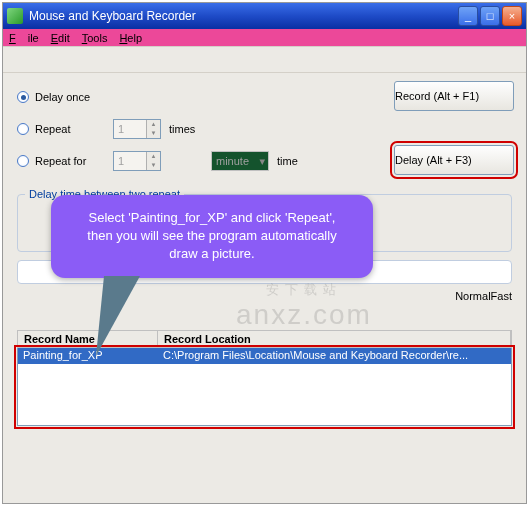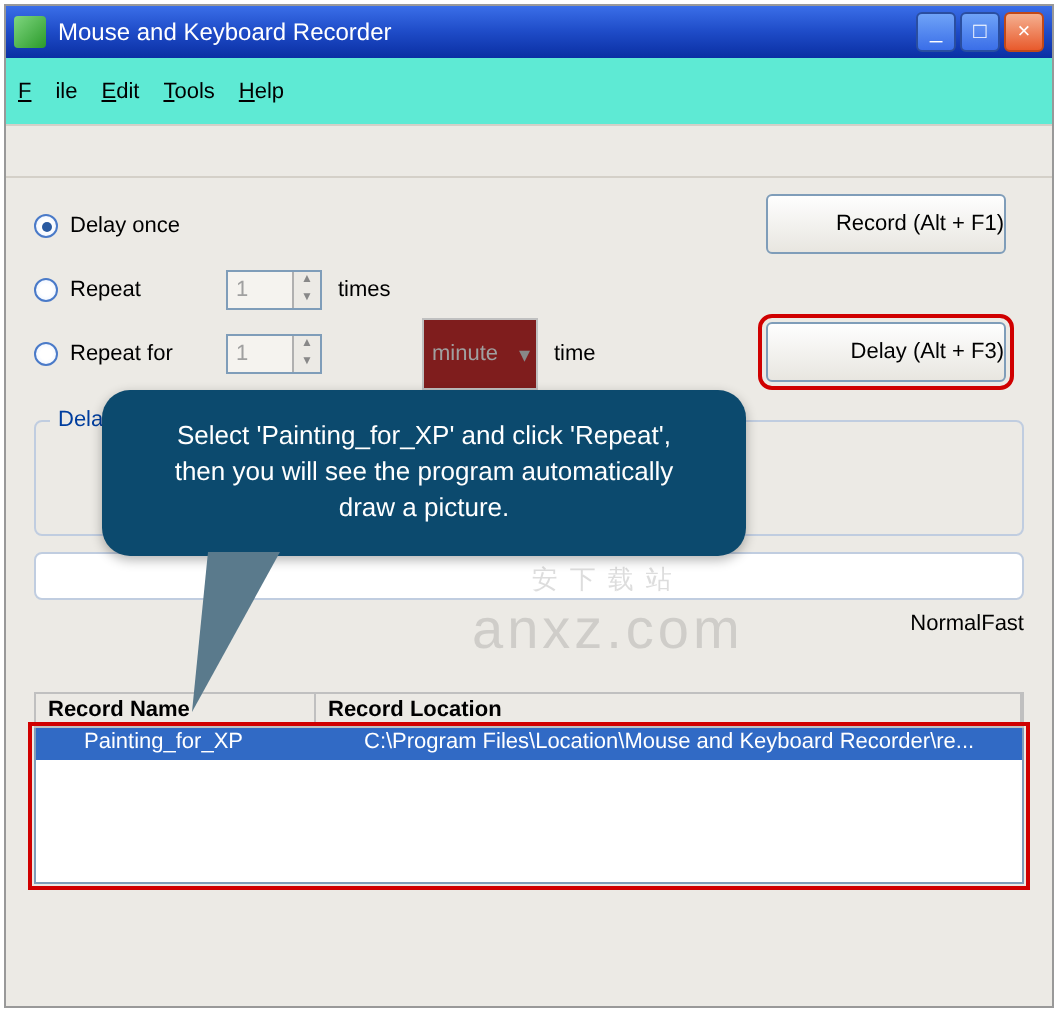--- a/index.html
+++ b/index.html
@@ -6,64 +6,64 @@
 body { background: #fff; width: 529px; height: 506px; overflow: hidden; position: relative; }
 
 .window { width: 525px; height: 502px; border: 1px solid #999; background: #eceae5; position: relative; margin: 2px; }
 
 .titlebar { height: 26px; background: linear-gradient(to bottom, #3a6ee8 0%, #1e4bc7 50%, #0a2fa3 100%); display: flex; align-items: center; padding: 0 4px; color: white; font-size: 12px; font-weight: normal; }
 .titlebar .icon { width: 16px; height: 16px; background: linear-gradient(135deg,#7fd67f,#2a9a2a); border-radius: 2px; margin-right: 6px; }
 .titlebar .title { flex: 1; }
 .titlebar .btn { width: 20px; height: 20px; margin-left: 2px; background: linear-gradient(to bottom,#f5b090,#e85a2c); border: 1px solid #c04818; border-radius: 3px; color: white; font-size: 11px; line-height: 18px; text-align: center; }
 .titlebar .btn.min, .titlebar .btn.max { background: linear-gradient(to bottom,#6fa3f7,#3a6ee8); border-color: #2a4ea0; }
 
-.menubar { height: 34px; background: #5eead4; display: flex; align-items: center; padding: 0 6px; font-size: 11px; border-bottom: 1px solid #d4d0c8; }
+.menubar { height: 18px; background: #ec4899; display: flex; align-items: center; padding: 0 6px; font-size: 11px; border-bottom: 1px solid #d4d0c8; }
 .menubar span { margin-right: 12px; cursor: default; }
 .menubar span u { text-decoration: underline; }
 
 .toolstrip { height: 26px; background: #eceae5; border-bottom: 1px solid #d4d0c8; }
 
 .content { padding: 8px 14px; position: relative; }
 
 .row { display: flex; align-items: center; height: 32px; font-size: 11px; }
 .radio { width: 12px; height: 12px; border: 1px solid #4a7ac8; border-radius: 50%; margin-right: 6px; background: radial-gradient(circle,#fff 40%,#e6f0ff 100%); display: inline-flex; align-items: center; justify-content: center; }
 .radio.checked::after { content: ""; width: 5px; height: 5px; background: #2a5aa0; border-radius: 50%; display: block; }
 .rlabel { min-width: 78px; }
 
 .spin { width: 48px; height: 20px; border: 1px solid #7f9db9; background: #fff; display: inline-flex; align-items: center; position: relative; margin-right: 8px; }
 .spin.disabled { background: #f5f3ef; color: #a0a0a0; }
 .spin .val { flex: 1; padding: 0 4px; font-size: 11px; }
 .spin .arrows { width: 14px; display: flex; flex-direction: column; }
 .spin .arrows div { height: 9px; background: #eceae5; border-left: 1px solid #b0b0b0; font-size: 6px; text-align: center; line-height: 9px; color: #888; }
 
-.combo { width: 58px; height: 36px; border: 1px solid #c0c0c0; background: #7f1d1d; display: inline-flex; align-items: center; padding: 0 4px; font-size: 11px; color: #a0a0a0; margin-right: 8px; position: relative; }
+.combo { width: 58px; height: 20px; border: 1px solid #c0c0c0; background: #14532d; display: inline-flex; align-items: center; padding: 0 4px; font-size: 11px; color: #a0a0a0; margin-right: 8px; position: relative; }
 .combo::after { content: "▾"; position: absolute; right: 3px; color: #888; }
 
-.bigbtn { position: absolute; right: 23px; width: 120px; height: 30px; border: 1px solid #7f9db9; background: linear-gradient(to bottom,#fefefe,#e8e6e0); font-size: 11px; text-align: right; line-height: 28px; border-radius: 3px; }
+.bigbtn { position: absolute; right: 12px; width: 120px; height: 30px; border: 1px solid #7f9db9; background: linear-gradient(to bottom,#fefefe,#e8e6e0); font-size: 11px; text-align: left; line-height: 28px; border-radius: 3px; }
 .bigbtn.redbox { outline: 2px solid #d00000; outline-offset: 2px; }
 
 .fieldset-label { font-size: 11px; color: #003e9e; padding: 0 4px; position: relative; top: 7px; left: 8px; background: #eceae5; display: inline-block; z-index: 2; }
 .fieldset { border: 1px solid #c0cde0; border-radius: 4px; height: 58px; margin-top: -1px; }
 
 .slider-area { margin-top: 8px; height: 60px; position: relative; }
 .slider-track { height: 24px; border: 1px solid #c0cde0; border-radius: 4px; background: #fff; position: relative; }
 .slider-labels { display: flex; justify-content: flex-end; font-size: 11px; margin-top: 6px; }
 .slider-labels span:first-child { visibility: hidden; }
 
 .list-area { margin-top: 10px; }
 .list-headers { display: flex; font-size: 11px; height: 18px; border: 1px solid #c0c0c0; background: #eceae5; }
 .list-headers div { padding: 2px 6px; border-right: 1px solid #c0c0c0; font-weight: bold; }
 .col1 { width: 140px; }
 .col2 { flex: 1; }
 .list-body { height: 78px; border: 1px solid #7f9db9; border-top: none; background: #fff; outline: 2px solid #d00000; outline-offset: 1px; }
 .list-row { display: flex; font-size: 11px; background: #316ac5; color: #fff; height: 16px; }
-.list-row div { padding: 1px 24px; white-space: nowrap; overflow: hidden; }
+.list-row div { padding: 1px 5px; white-space: nowrap; overflow: hidden; }
 
 .callout { position: absolute; left: 48px; top: 192px; width: 322px; z-index: 10; }
-.callout-bubble { background: #0c4a6e; color: #fff; font-size: 13px; text-align: center; padding: 14px 30px; border-radius: 14px; line-height: 1.4; box-shadow: 0 2px 6px rgba(0,0,0,0.3); }
+.callout-bubble { background: #8b5cf6; color: #fff; font-size: 13px; text-align: center; padding: 14px 30px; border-radius: 14px; line-height: 1.4; box-shadow: 0 2px 6px rgba(0,0,0,0.3); }
 .callout-tail { width: 0; height: 0; border-left: 18px solid transparent; border-right: 18px solid transparent; border-top: 80px solid #5a7a8c; margin-left: 40px; margin-top: -2px; transform: skewX(-18deg); }
 
 .watermark { position: absolute; left: 210px; top: 278px; font-size: 28px; color: rgba(120,120,120,0.25); font-weight: normal; letter-spacing: 2px; pointer-events: none; margin-left: 23px; }
 .watermark .cn { font-size: 13px; display: block; text-align: center; letter-spacing: 6px; }
 </style>
 </head>
 <body>
 
 <div class="window">
   <div class="titlebar">

